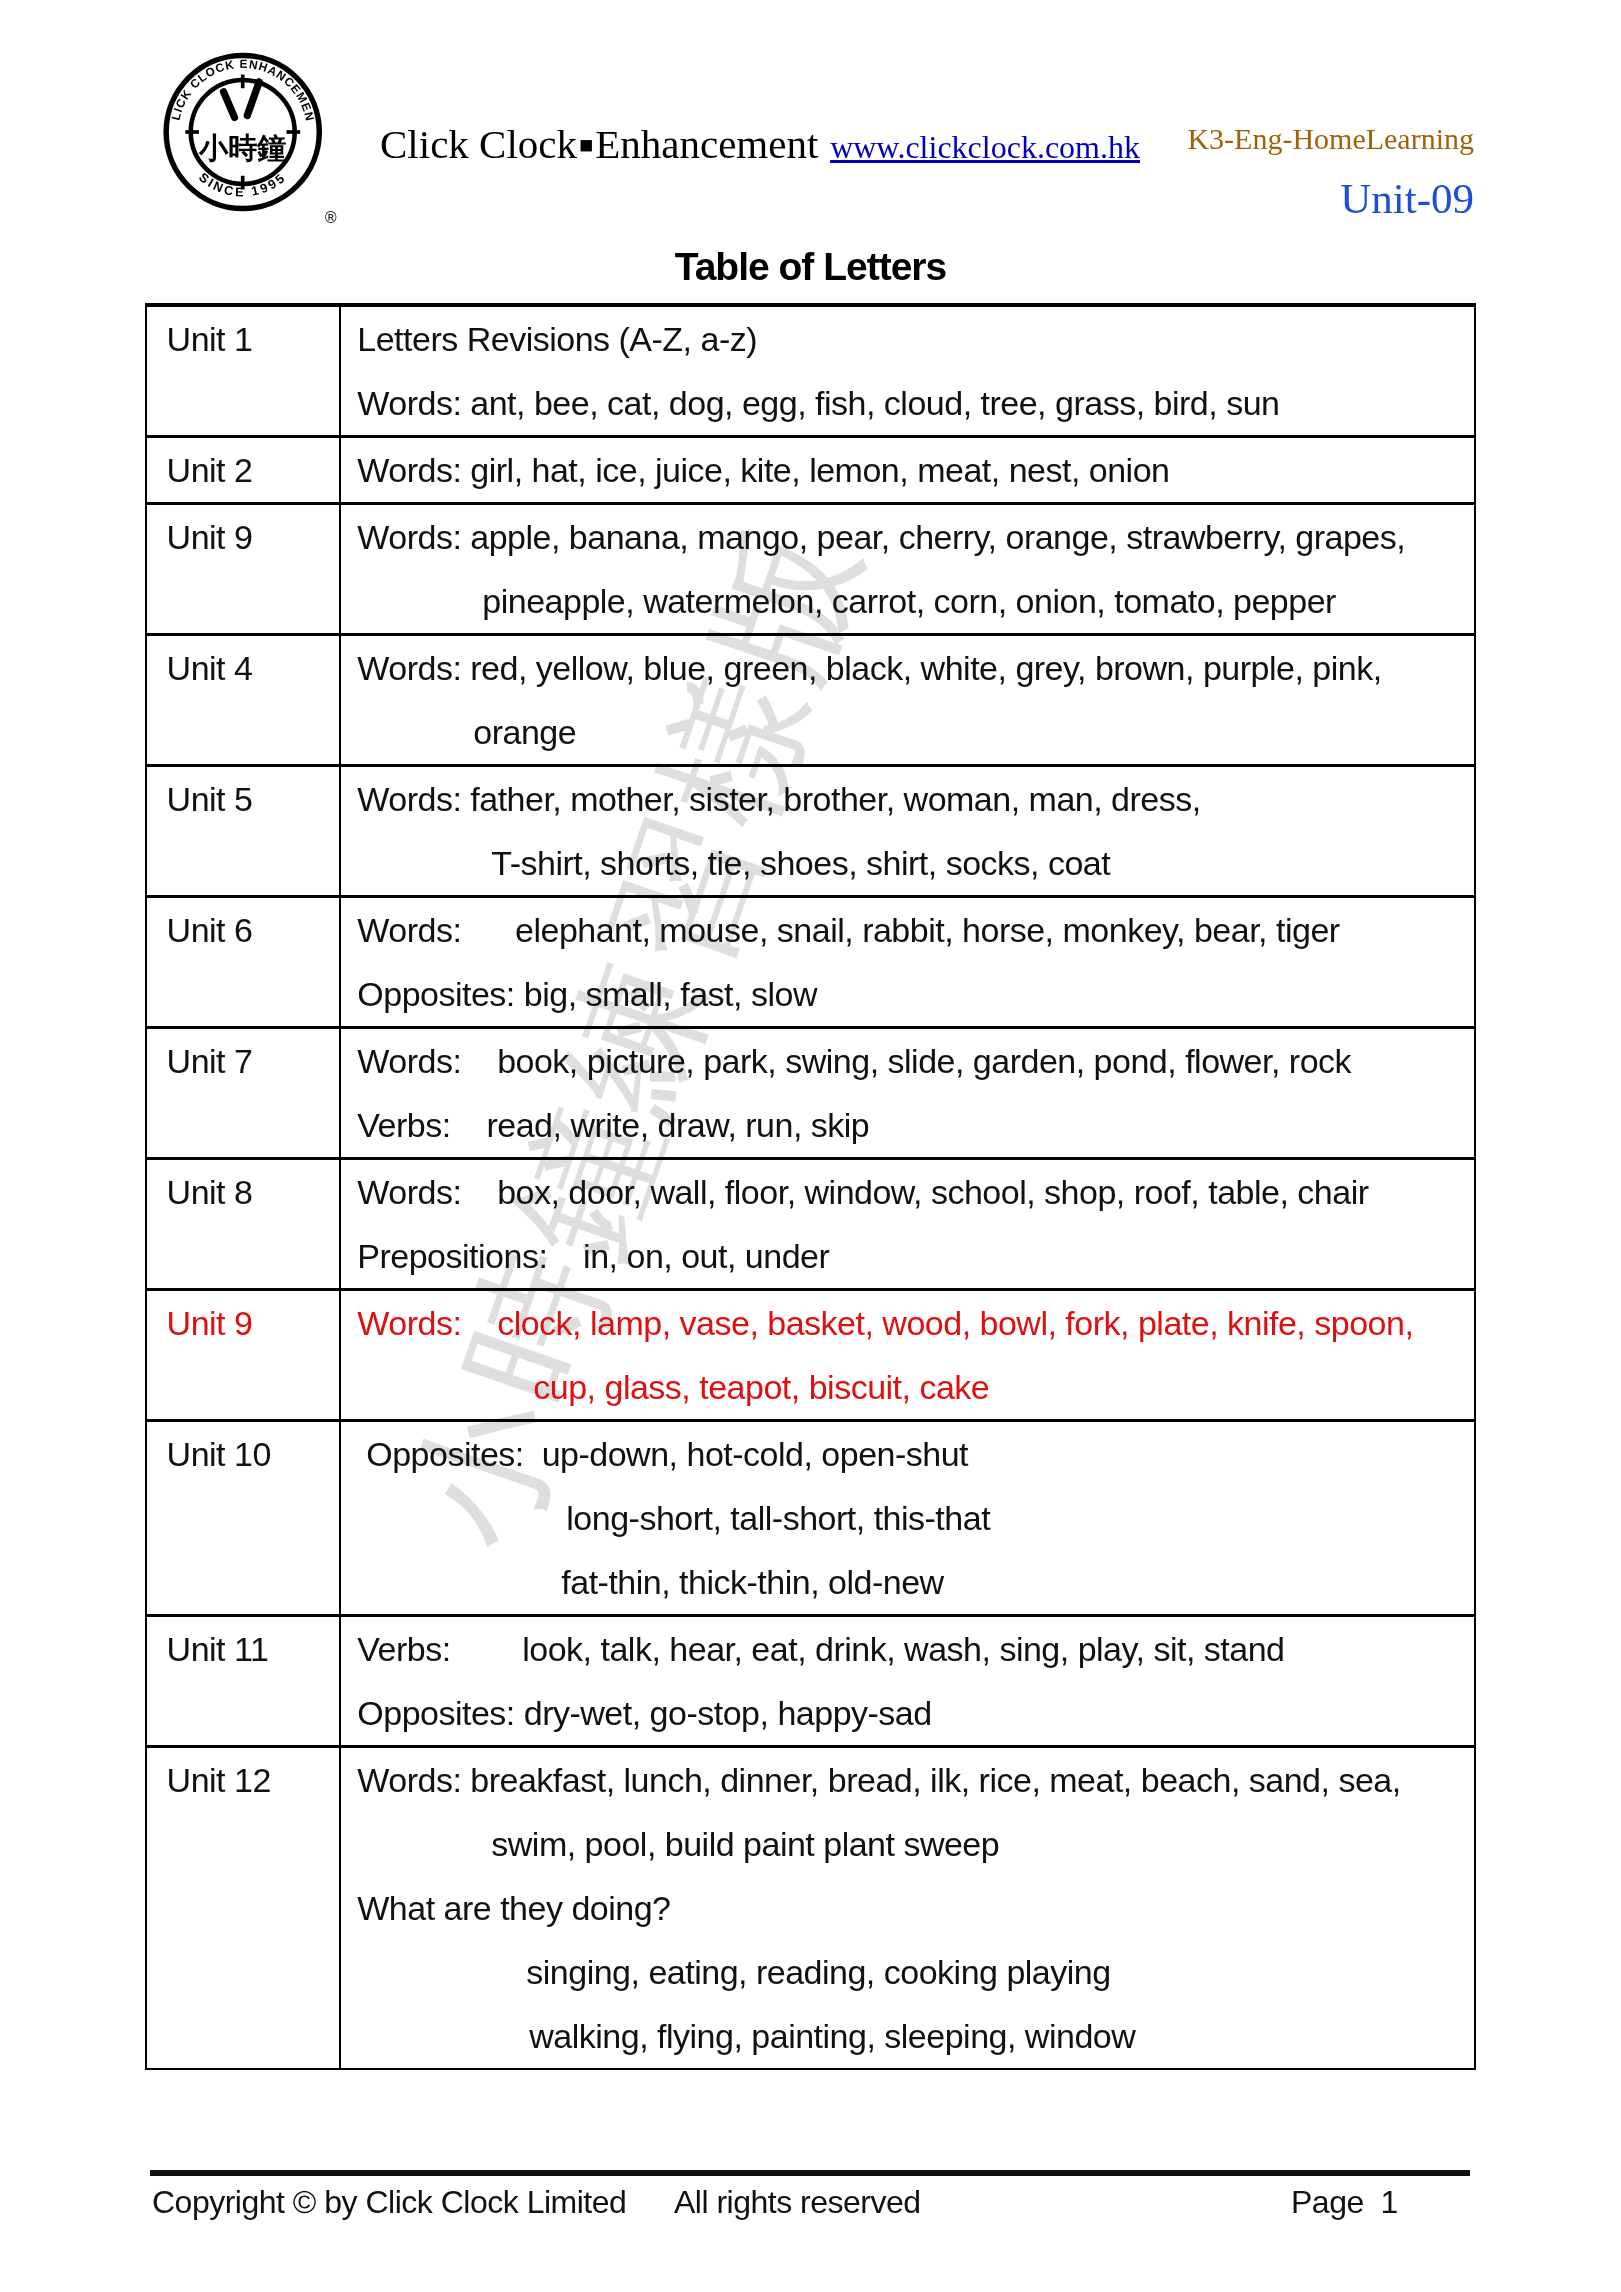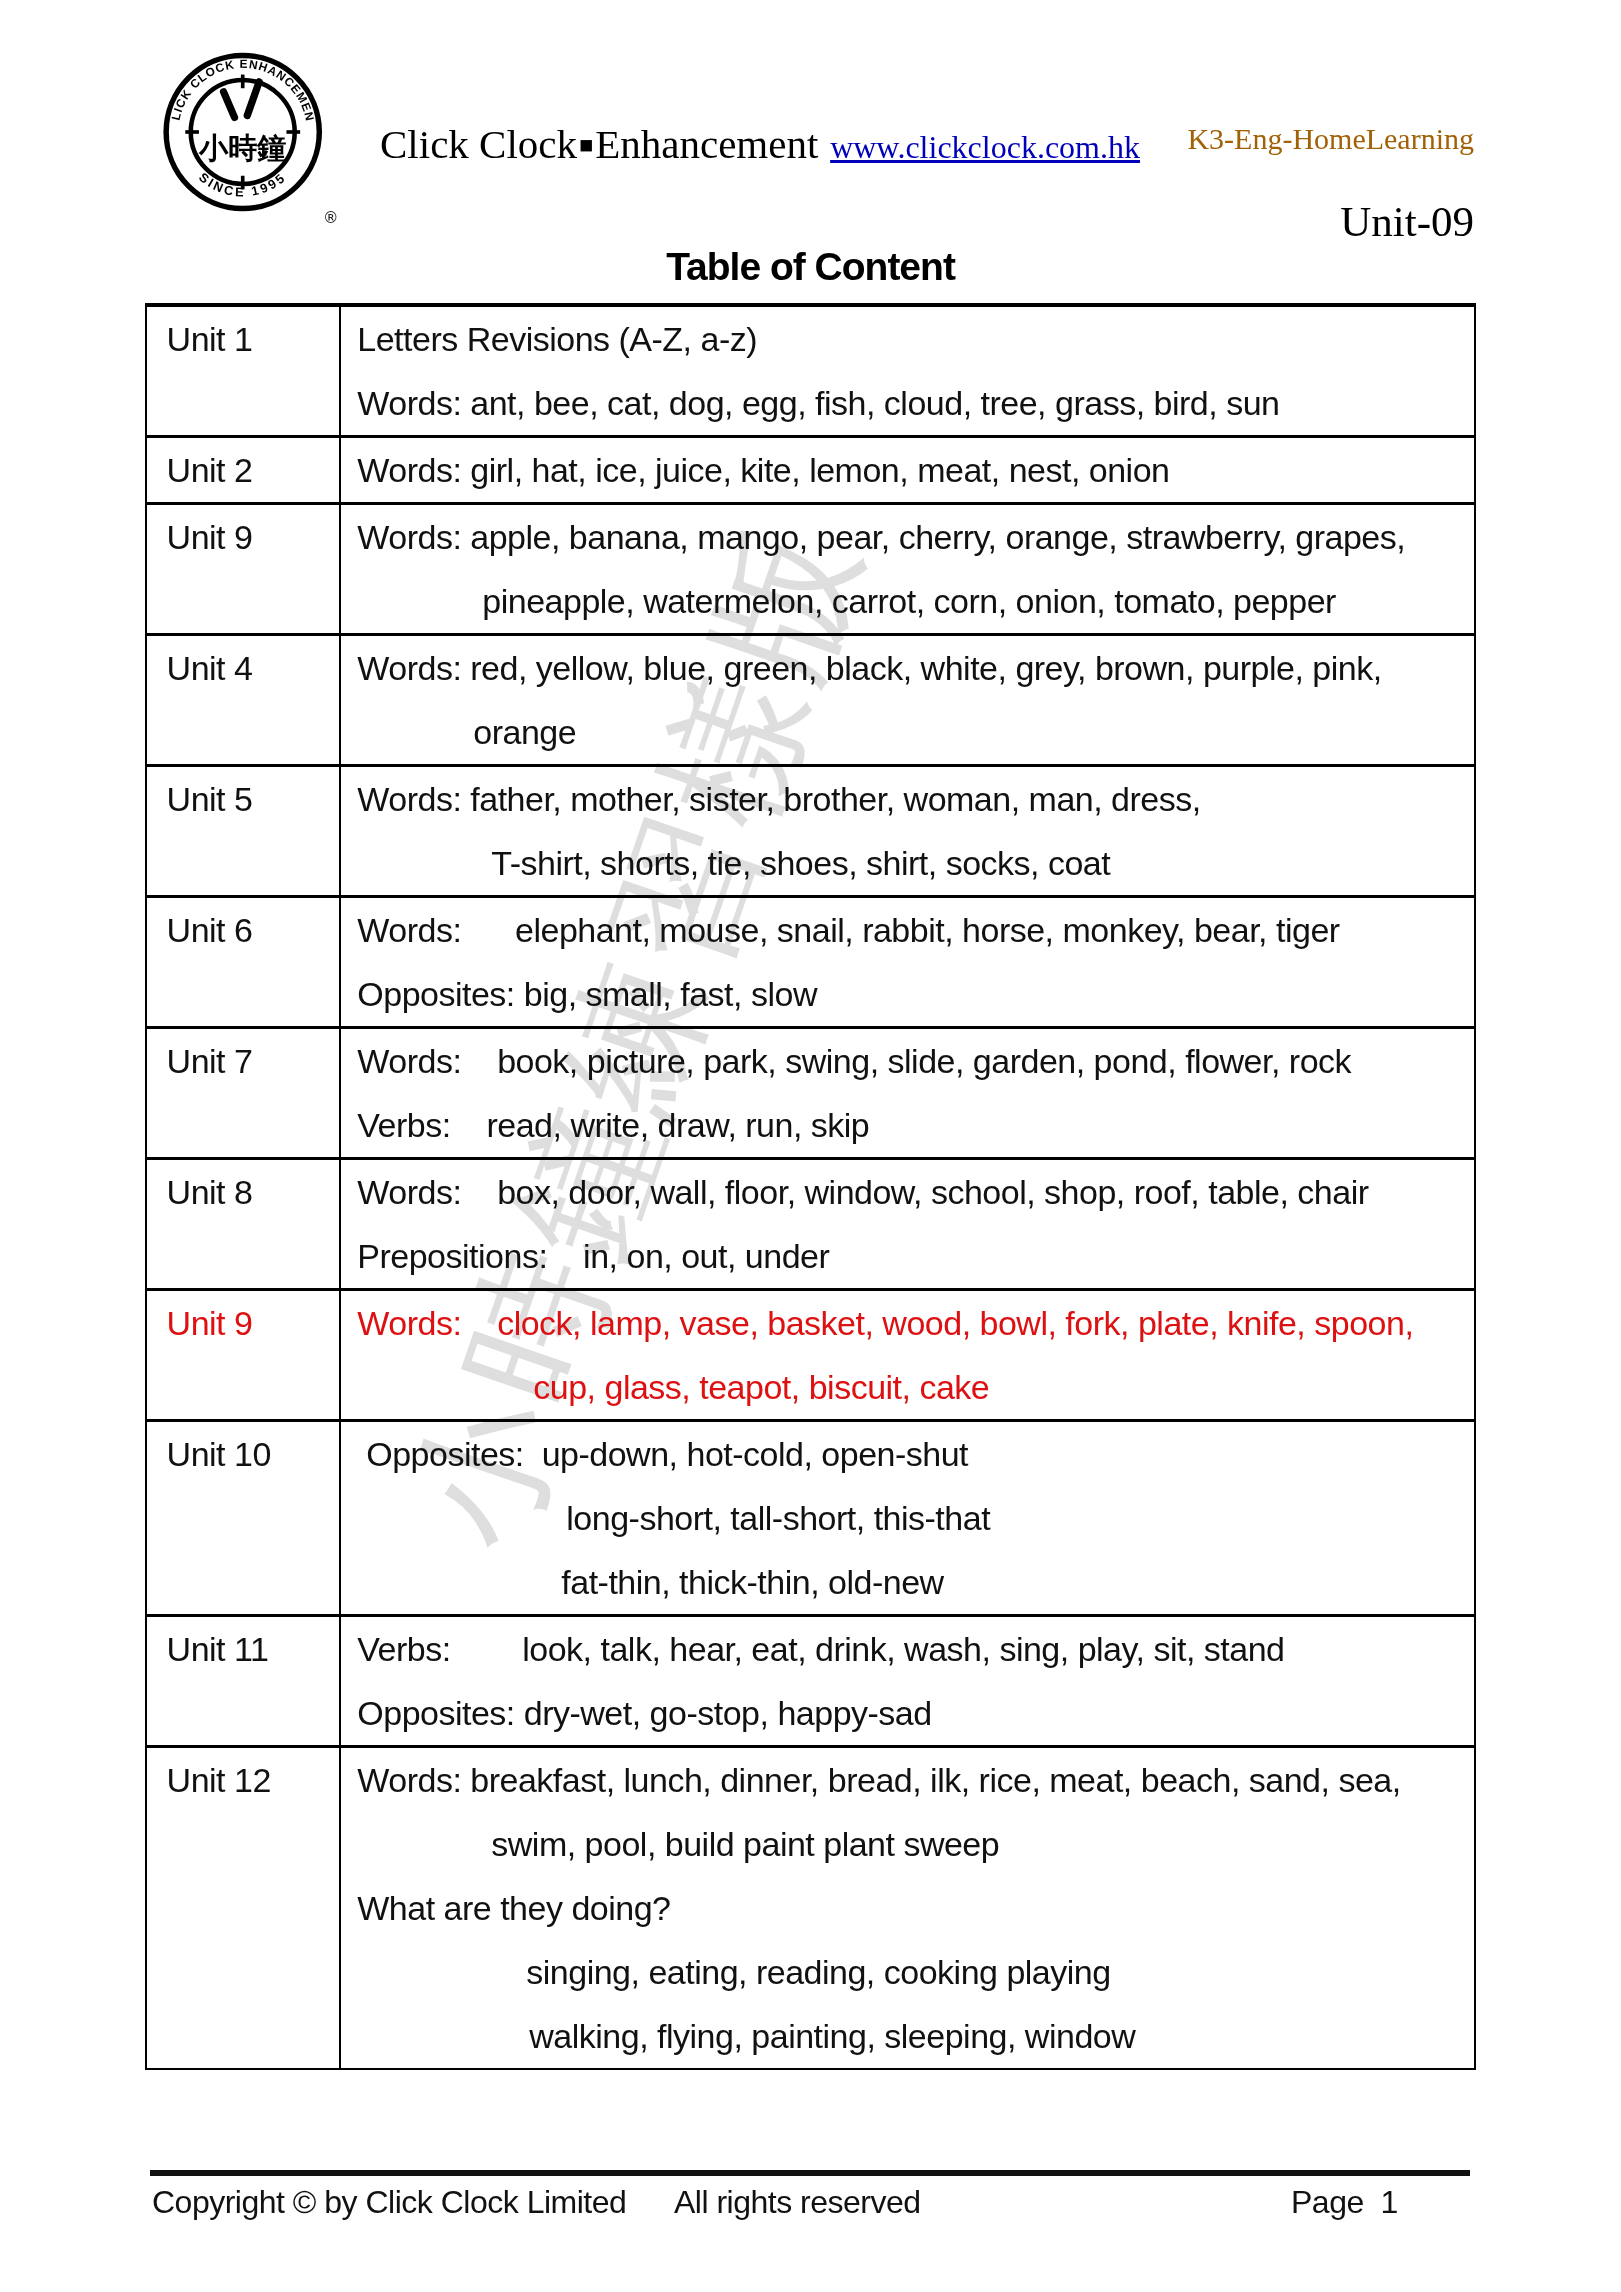--- a/index.html
+++ b/index.html
@@ -18,21 +18,21 @@
   .brand-link{
     font-family:"Liberation Serif", serif;font-size:32px;color:#0000bb;
     text-decoration:underline;margin-left:11.8px;
   }
   .course{
     position:absolute;right:147px;top:122px;
     font-family:"Liberation Serif", serif;font-size:30px;color:#a16207;
   }
   .unit-no{
     position:absolute;right:147px;top:174px;
-    font-family:"Liberation Serif", serif;font-size:43px;color:#000000;margin-top:23px;
+    font-family:"Liberation Serif", serif;font-size:43px;color:#1d4ed8;
   }
 
   
   .page-title{
     position:absolute;left:145px;top:245px;width:1331px;text-align:center;
     font-size:39px;font-weight:600;letter-spacing:-1px;color:#000;
   }
 
   
   .watermark{
@@ -102,21 +102,21 @@
   </g>
   <text class="logo-cjk" x="0" y="28" text-anchor="middle">小時鐘</text>
   <text class="logo-reg" x="88" y="100">®</text>
 </svg>
 
 <div class="brand-line"><span>Click Clock</span><span class="brand-sq">■</span><span>Enhancement</span><a class="brand-link" href="#">www.clickclock.com.hk</a></div>
 
 <div class="course">K3-Eng-HomeLearning</div>
 <div class="unit-no">Unit-09</div>
 
-<div class="page-title">Table of Content</div>
+<div class="page-title">Table of Letters</div>
 
 <div class="watermark">小時鐘練習樣版</div>
 
 <div class="toc" id="toc-table">
     <div class="trow">
       <div class="ucell">Unit 1</div>
       <div class="ccell">
         <div class="cline" style="padding-left: 0px;">Letters Revisions (A-Z, a-z)</div>
         <div class="cline" style="padding-left: 0px;">Words: ant, bee, cat, dog, egg, fish, cloud, tree, grass, bird, sun</div>
       </div>

